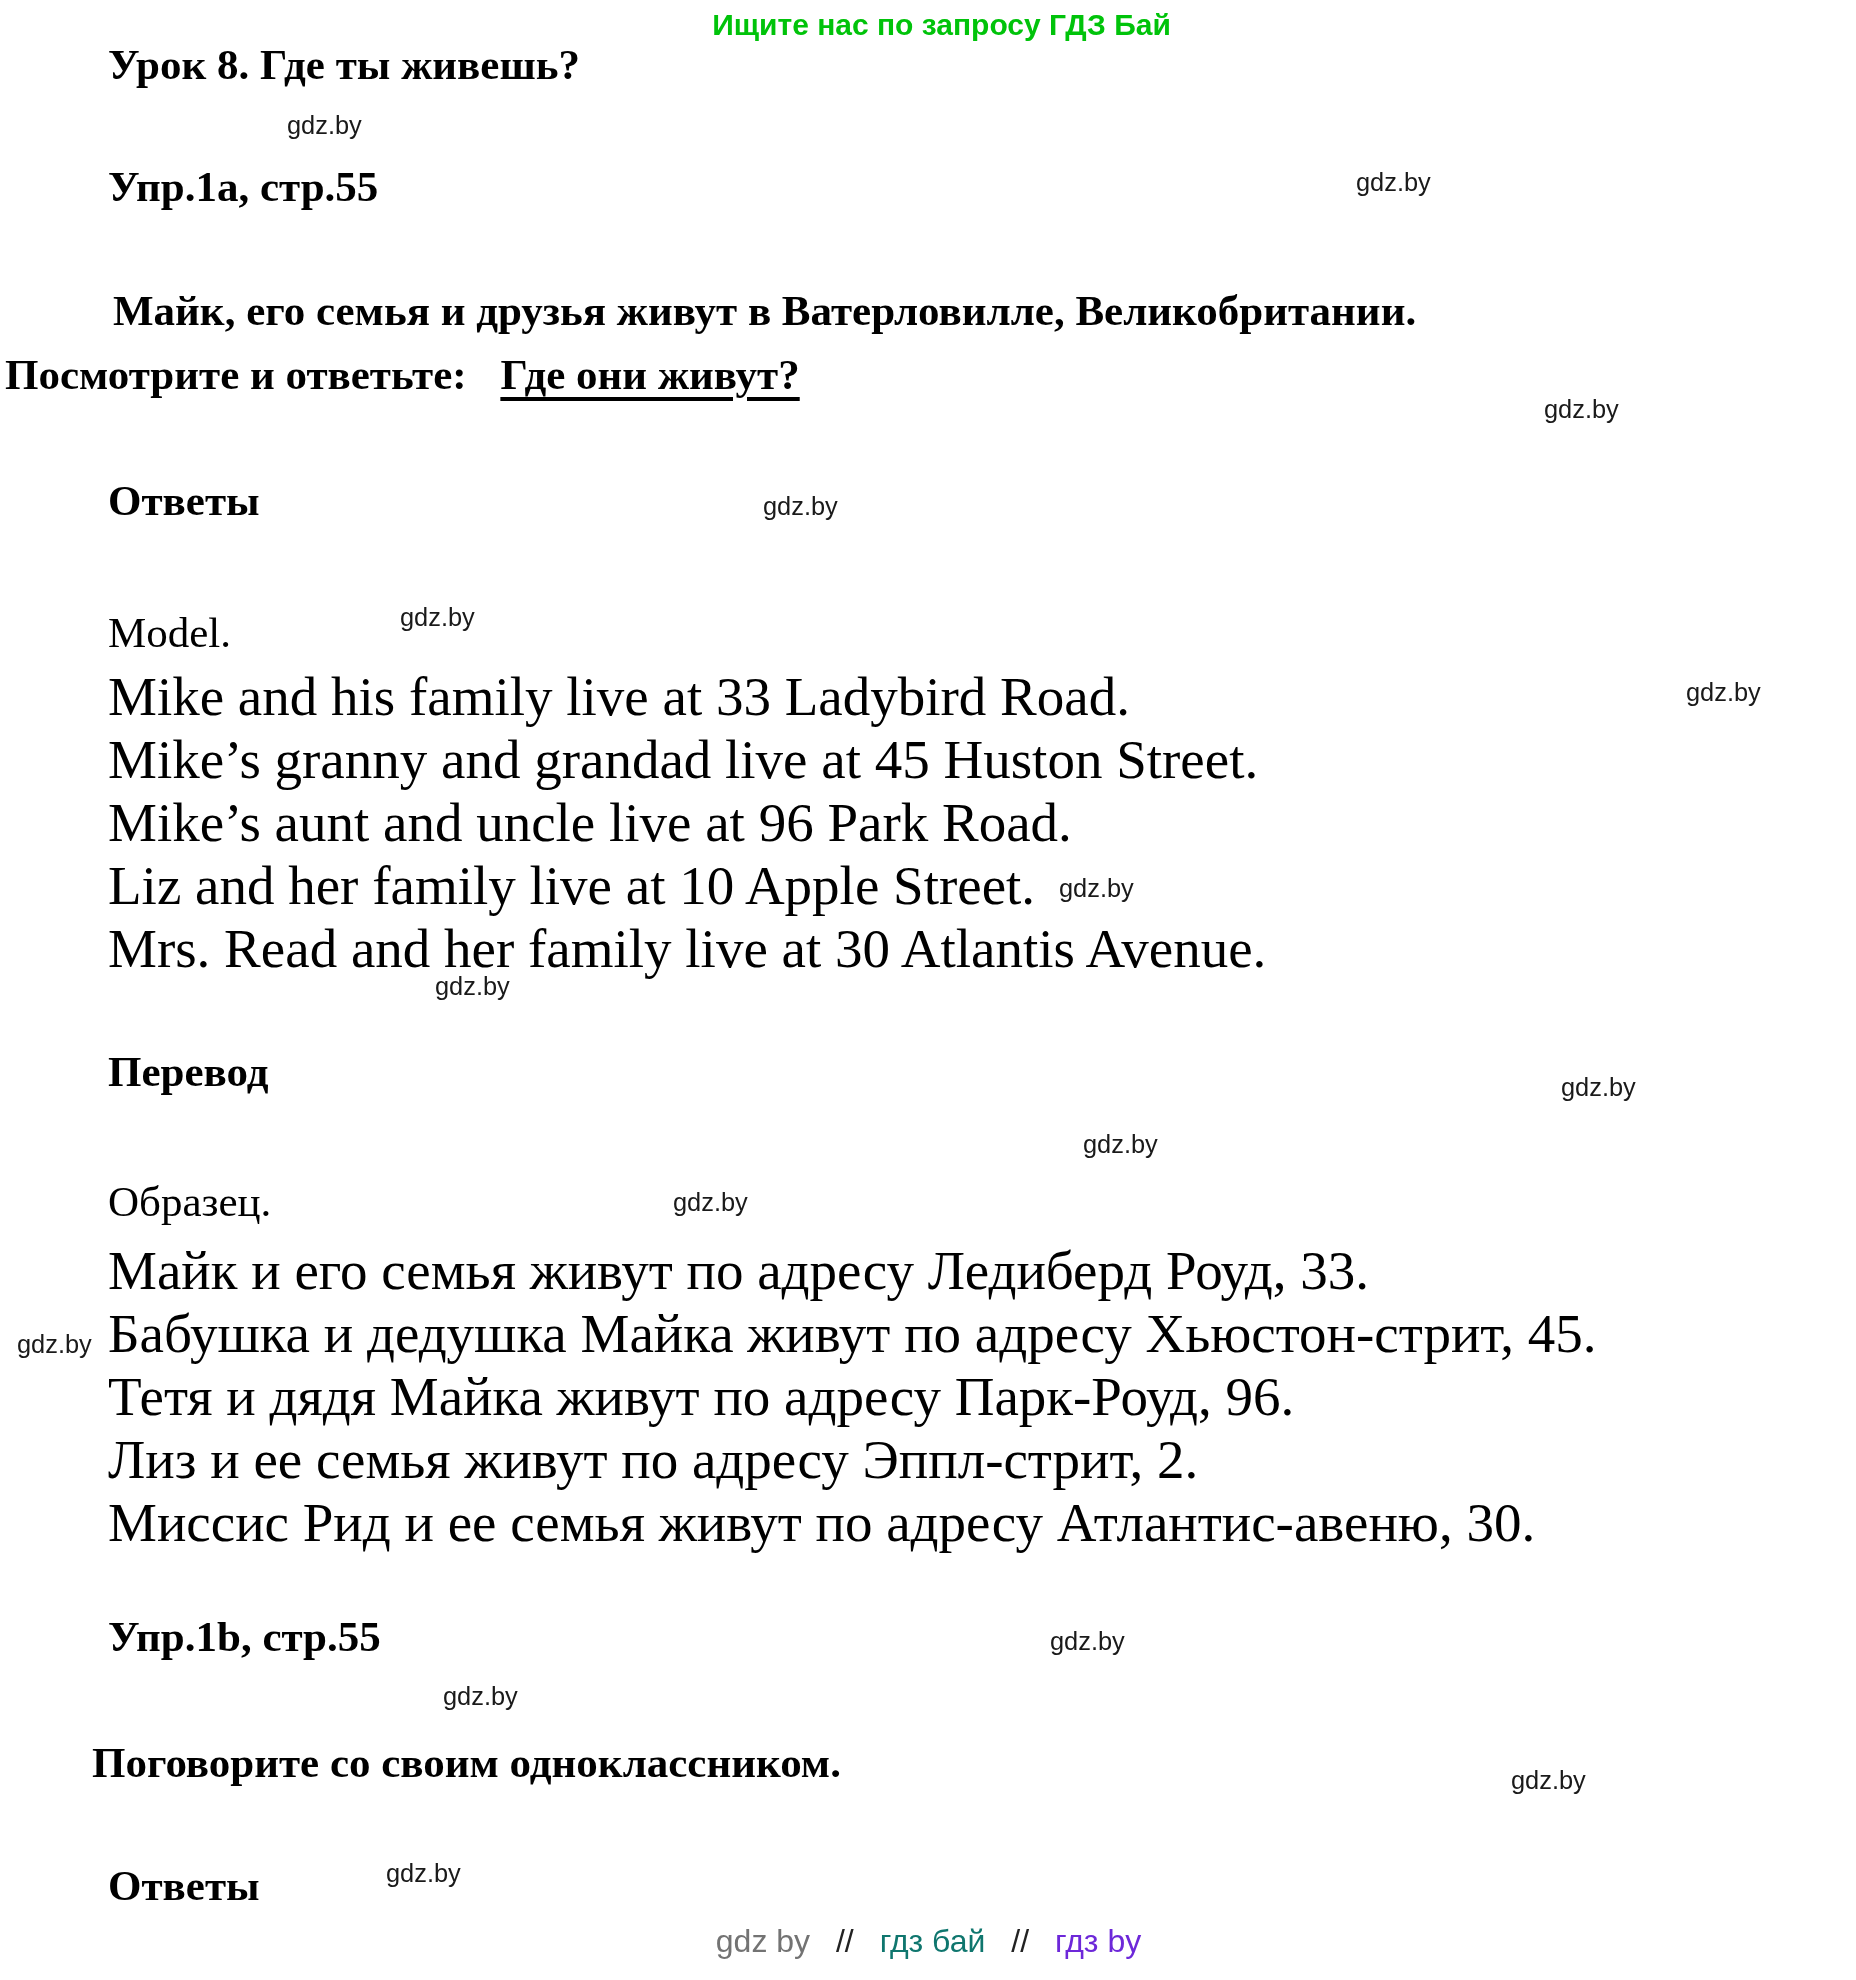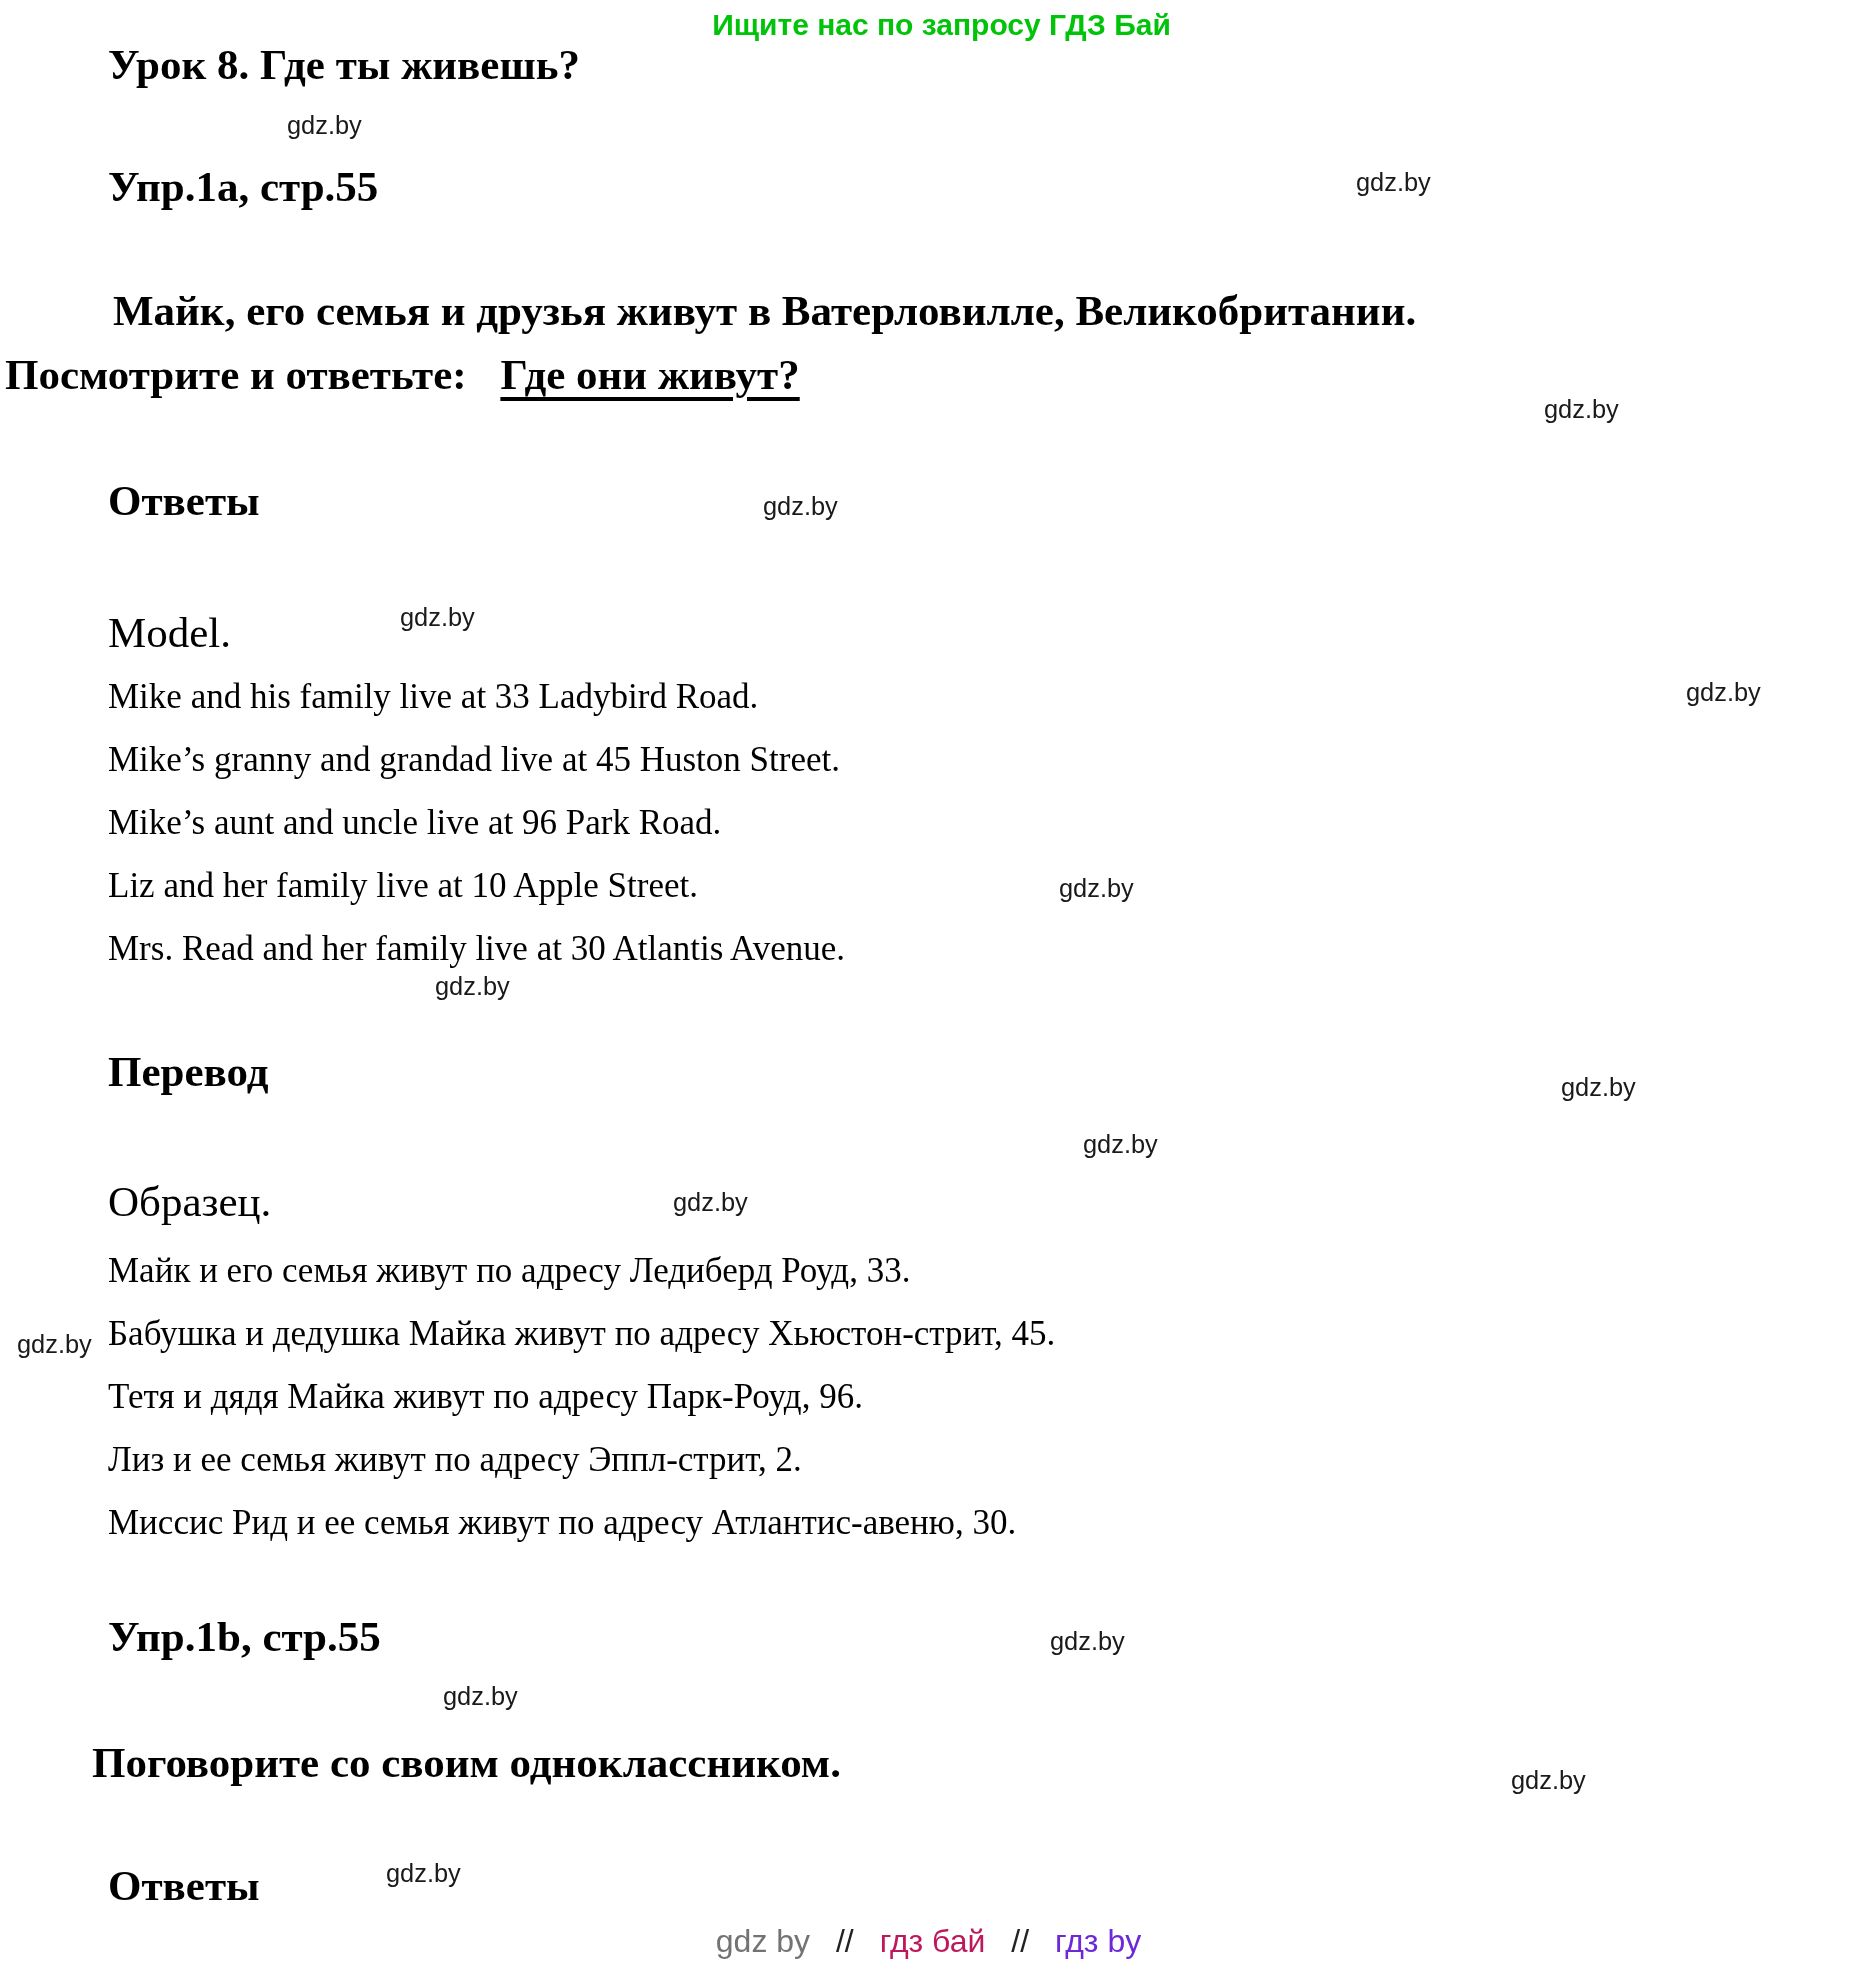--- a/index.html
+++ b/index.html
@@ -52,21 +52,21 @@
   }
   .task .line2 { margin-left: -108px; }
   .underlined {
     text-decoration: underline;
     text-decoration-thickness: 3.8px;
     text-underline-offset: 7.5px;
     margin-left: 23px;
   }
 
   .bodyline {
-    font-size: 35px;
+    font-size: 55px;
     line-height: 63px;
     white-space: nowrap;
   }
   .lines-block { position: absolute; }
 
   .label {
     position: absolute;
     font-size: 43px;
     white-space: nowrap;
   }
@@ -140,17 +140,17 @@
 <span class="wm" style="left:673px;  top:1188px;">gdz.by</span>
 <span class="wm" style="left:17px;   top:1330px;">gdz.by</span>
 <span class="wm" style="left:1050px; top:1627px;">gdz.by</span>
 <span class="wm" style="left:443px;  top:1682px;">gdz.by</span>
 <span class="wm" style="left:1511px; top:1766px;">gdz.by</span>
 <span class="wm" style="left:386px;  top:1859px;">gdz.by</span>
 
 <div class="footer">
   <a id="footer-link-1" style="color: #737373;">gdz by</a>
   <span class="sep">//</span>
-  <a id="footer-link-2" style="color: #be185d;">гдз бай</a>
+  <a id="footer-link-2" style="color: #0f766e;">гдз бай</a>
   <span class="sep">//</span>
   <a id="footer-link-3" style="color: #6d28d9;">гдз by</a>
 </div>
 
 
 </body></html>

